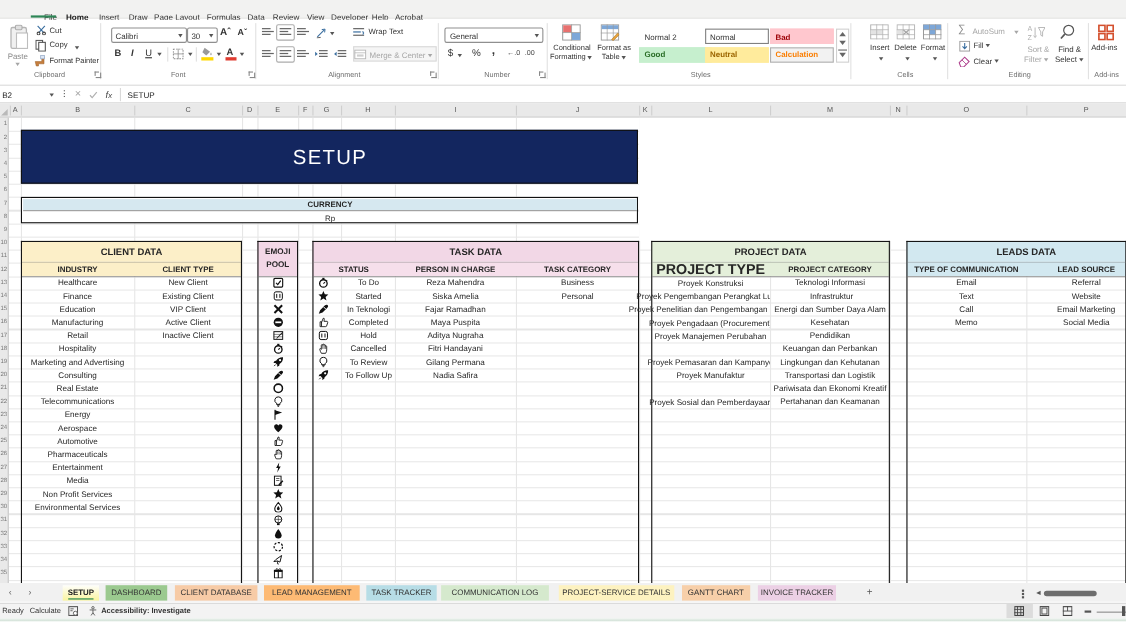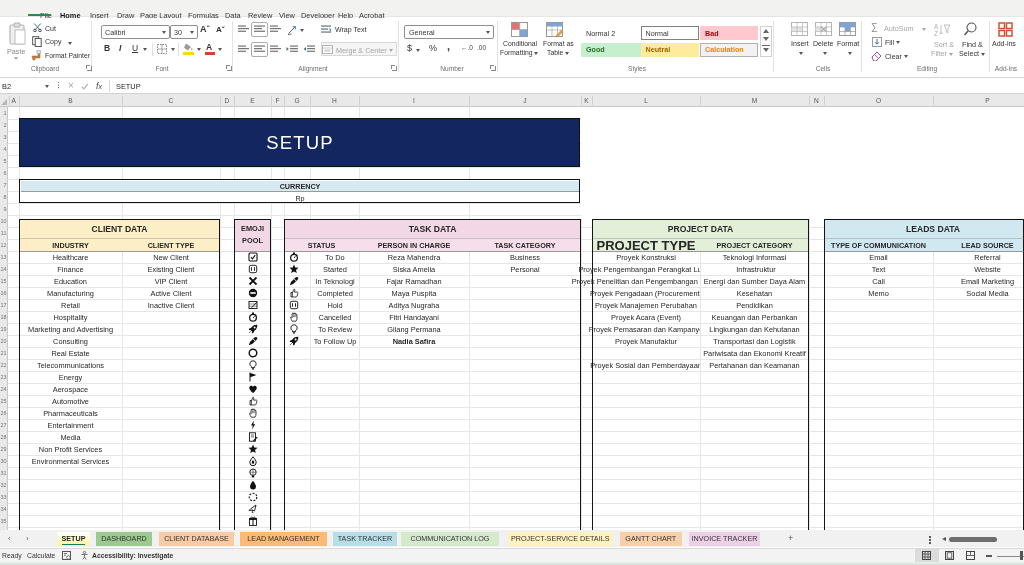--- a/index.html
+++ b/index.html
@@ -621,21 +621,21 @@
         <use href="#rocket"></use>
       </svg>
       <div class="abs" style="left:327px;top:234px;transform:translate(-50%,-50%);font-size:7.4px;font-weight:normal;color:#262626;white-space:nowrap;">To Follow Up</div>
       <div class="abs" style="left:406.0px;top:150px;transform:translate(-50%,-50%);font-size:7.4px;font-weight:normal;color:#262626;white-space:nowrap;">Reza Mahendra</div>
       <div class="abs" style="left:406.0px;top:162px;transform:translate(-50%,-50%);font-size:7.4px;font-weight:normal;color:#262626;white-space:nowrap;">Siska Amelia</div>
       <div class="abs" style="left:406.0px;top:174px;transform:translate(-50%,-50%);font-size:7.4px;font-weight:normal;color:#262626;white-space:nowrap;">Fajar Ramadhan</div>
       <div class="abs" style="left:406.0px;top:186px;transform:translate(-50%,-50%);font-size:7.4px;font-weight:normal;color:#262626;white-space:nowrap;">Maya Puspita</div>
       <div class="abs" style="left:406.0px;top:198px;transform:translate(-50%,-50%);font-size:7.4px;font-weight:normal;color:#262626;white-space:nowrap;">Aditya Nugraha</div>
       <div class="abs" style="left:406.0px;top:210px;transform:translate(-50%,-50%);font-size:7.4px;font-weight:normal;color:#262626;white-space:nowrap;">Fitri Handayani</div>
       <div class="abs" style="left:406.0px;top:222px;transform:translate(-50%,-50%);font-size:7.4px;font-weight:normal;color:#262626;white-space:nowrap;">Gilang Permana</div>
-      <div class="abs" style="left:406.0px;top:234px;transform:translate(-50%,-50%);font-size:7.4px;font-weight:bold;color:#262626;white-space:nowrap;">Nadia Safira</div>
+      <div class="abs" style="left:406.0px;top:234px;transform:translate(-50%,-50%);font-size:7.4px;font-weight:normal;color:#262626;white-space:nowrap;">Nadia Safira</div>
       <div class="abs" style="left:517.0px;top:150px;transform:translate(-50%,-50%);font-size:7.4px;font-weight:normal;color:#262626;white-space:nowrap;">Business</div>
       <div class="abs" style="left:517.0px;top:162px;transform:translate(-50%,-50%);font-size:7.4px;font-weight:normal;color:#262626;white-space:nowrap;">Personal</div>
       <div class="abs" style="left:584px;top:112px;width:217px;height:19px;background:#e4efda;"></div>
       <div class="abs" style="left:584px;top:131px;width:217px;height:13px;background:#e4efda;"></div>
       <div class="abs" style="left:584px;top:112px;width:217px;height:311px;border:1.5px solid #151515;border-bottom:none;box-sizing:border-box;"></div>
       <div class="abs" style="left:585px;top:130.5px;width:215px;height:0.8000000000000114px;background:rgba(120,120,120,0.35);"></div>
       <div class="abs" style="left:585px;top:143.5px;width:215px;height:0.8000000000000114px;background:rgba(90,90,90,0.55);"></div>
       <div class="abs" style="left:692.5px;top:121.5px;transform:translate(-50%,-50%);font-size:8.6px;font-weight:bold;color:#262626;white-space:nowrap;">PROJECT DATA</div>
       <div class="abs" style="left:638.0px;top:138.0px;transform:translate(-50%,-50%);font-size:13px;font-weight:bold;color:#262626;white-space:nowrap;">PROJECT TYPE</div>
       <div class="abs" style="left:746.5px;top:138.0px;transform:translate(-50%,-50%);font-size:7.2px;font-weight:bold;color:#262626;white-space:nowrap;">PROJECT CATEGORY</div>
@@ -646,23 +646,20 @@
         <div style="position:absolute;left:100px;top:0;width:108px;height:12px;display:flex;align-items:center;justify-content:center;white-space:nowrap;font-size:7.4px;">Proyek Pengembangan Perangkat Lunak</div>
       </div>
       <div class="abs" style="left:484px;top:168px;width:208px;height:12px;overflow:hidden;">
         <div style="position:absolute;left:100px;top:0;width:108px;height:12px;display:flex;align-items:center;justify-content:center;white-space:nowrap;font-size:7.4px;">Proyek Penelitian dan Pengembangan (R&amp;D)</div>
       </div>
       <div class="abs" style="left:484px;top:180px;width:208px;height:12px;overflow:hidden;">
         <div style="position:absolute;left:100px;top:0;width:108px;height:12px;display:flex;align-items:center;justify-content:center;white-space:nowrap;font-size:7.4px;">Proyek Pengadaan (Procurement)</div>
       </div>
       <div class="abs" style="left:484px;top:192px;width:208px;height:12px;overflow:hidden;">
         <div style="position:absolute;left:100px;top:0;width:108px;height:12px;display:flex;align-items:center;justify-content:center;white-space:nowrap;font-size:7.4px;">Proyek Manajemen Perubahan</div>
-      </div>
-      <div class="abs" style="left:484px;top:204px;width:208px;height:12px;overflow:hidden;">
-        <div style="position:absolute;left:100px;top:0;width:108px;height:12px;display:flex;align-items:center;justify-content:center;white-space:nowrap;font-size:7.4px;">Proyek Acara (Event)</div>
       </div>
       <div class="abs" style="left:484px;top:216px;width:208px;height:12px;overflow:hidden;">
         <div style="position:absolute;left:100px;top:0;width:108px;height:12px;display:flex;align-items:center;justify-content:center;white-space:nowrap;font-size:7.4px;">Proyek Pemasaran dan Kampanye</div>
       </div>
       <div class="abs" style="left:484px;top:228px;width:208px;height:12px;overflow:hidden;">
         <div style="position:absolute;left:100px;top:0;width:108px;height:12px;display:flex;align-items:center;justify-content:center;white-space:nowrap;font-size:7.4px;">Proyek Manufaktur</div>
       </div>
       <div class="abs" style="left:484px;top:252px;width:208px;height:12px;overflow:hidden;">
         <div style="position:absolute;left:100px;top:0;width:108px;height:12px;display:flex;align-items:center;justify-content:center;white-space:nowrap;font-size:7.4px;">Proyek Sosial dan Pemberdayaan</div>
       </div>

